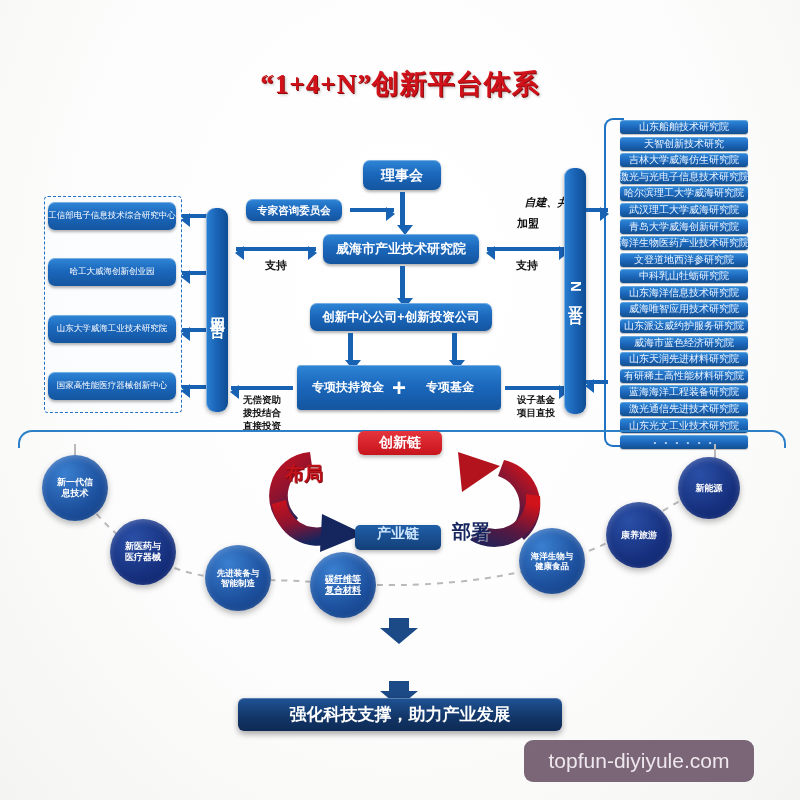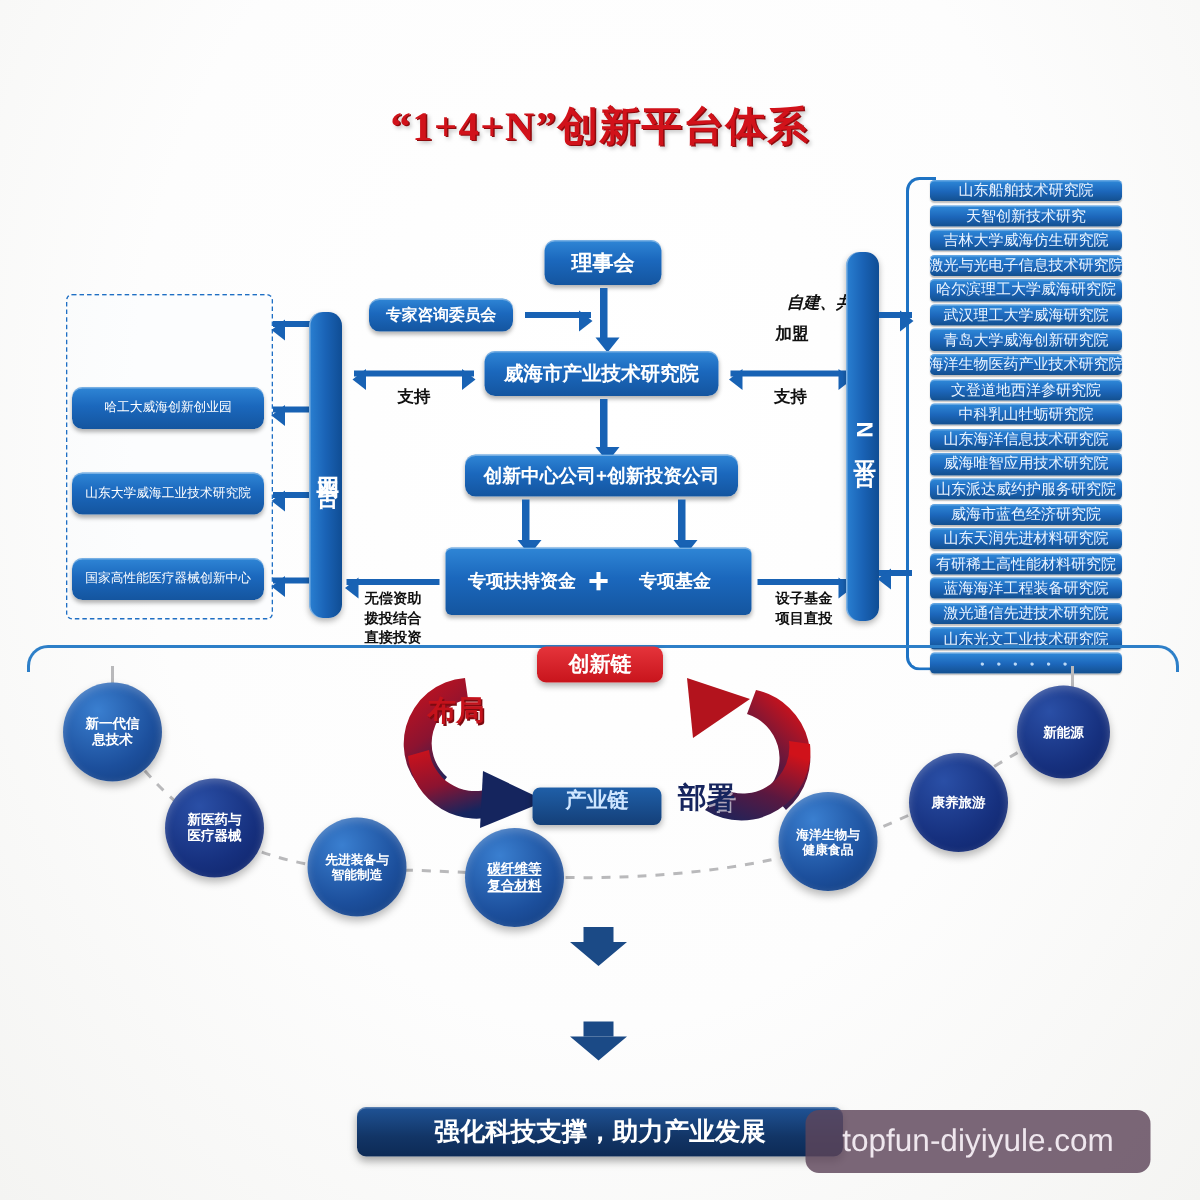--- a/index.html
+++ b/index.html
@@ -114,37 +114,40 @@
     box-shadow:0 3px 6px rgba(0,0,0,.35), inset 0 1px 0 rgba(255,255,255,.25);
   }
   .fatarrow{
     width:0;height:0;
     border-left:19px solid transparent;border-right:19px solid transparent;
     border-top:16px solid #1b4a86;
   }
   .fatstem{background:#1b4a86;width:20px;height:10px;}
   
   #watermark{
-    left:537px;top:740px;width:230px;height:42px;
+    left:524px;top:740px;width:230px;height:42px;
     background:rgba(94,70,90,.82);border-radius:9px;
     color:#efe7ee;font-size:21px;
     display:flex;align-items:center;justify-content:center;
   }
   .circarrow{pointer-events:none;}
   .rotword{font-size:19px;font-weight:bold;}
 </style>
 </head>
 <body>
 
 <div id="stage">
 
   <div class="abs" id="title">“1+4+N”创新平台体系</div>
 
   <div class="abs" id="leftdash"></div>
 
+  <div class="abs bbox leftitem" style="left:48px;top:202px;">
+    <span>工信部电子信息技术综合研究中心</span>
+  </div>
   <div class="abs bbox leftitem" style="left:48px;top:258px;">
     <span>哈工大威海创新创业园</span>
   </div>
   <div class="abs bbox leftitem" style="left:48px;top:372px;">
     <span>国家高性能医疗器械创新中心</span>
   </div>
   <div class="abs bbox leftitem" style="left:48px;top:315px;">
     <span>山东大学威海工业技术研究院</span>
   </div>
 
@@ -306,21 +309,21 @@
 
   <div class="abs" style="left:380px;top:618px;">
     <div class="fatstem" style="margin-left:9px;"></div>
     <div class="fatarrow"></div>
   </div>
 
   <div class="abs" style="left:380px;top:681px;">
     <div class="fatstem" style="margin-left:9px;"></div>
     <div class="fatarrow"></div>
   </div>
-  <div class="abs banner" style="left:238px;top:698px;width:324px;height:33px;font-size:17px;margin-top:40px;">
+  <div class="abs banner" style="left:238px;top:698px;width:324px;height:33px;font-size:17px;">
     <span>强化科技支撑，助力产业发展</span>
   </div>
 
   <div class="abs" id="watermark">
     <span>topfun-diyiyule.com</span>
   </div>
 
 </div>
 
 </body></html>

